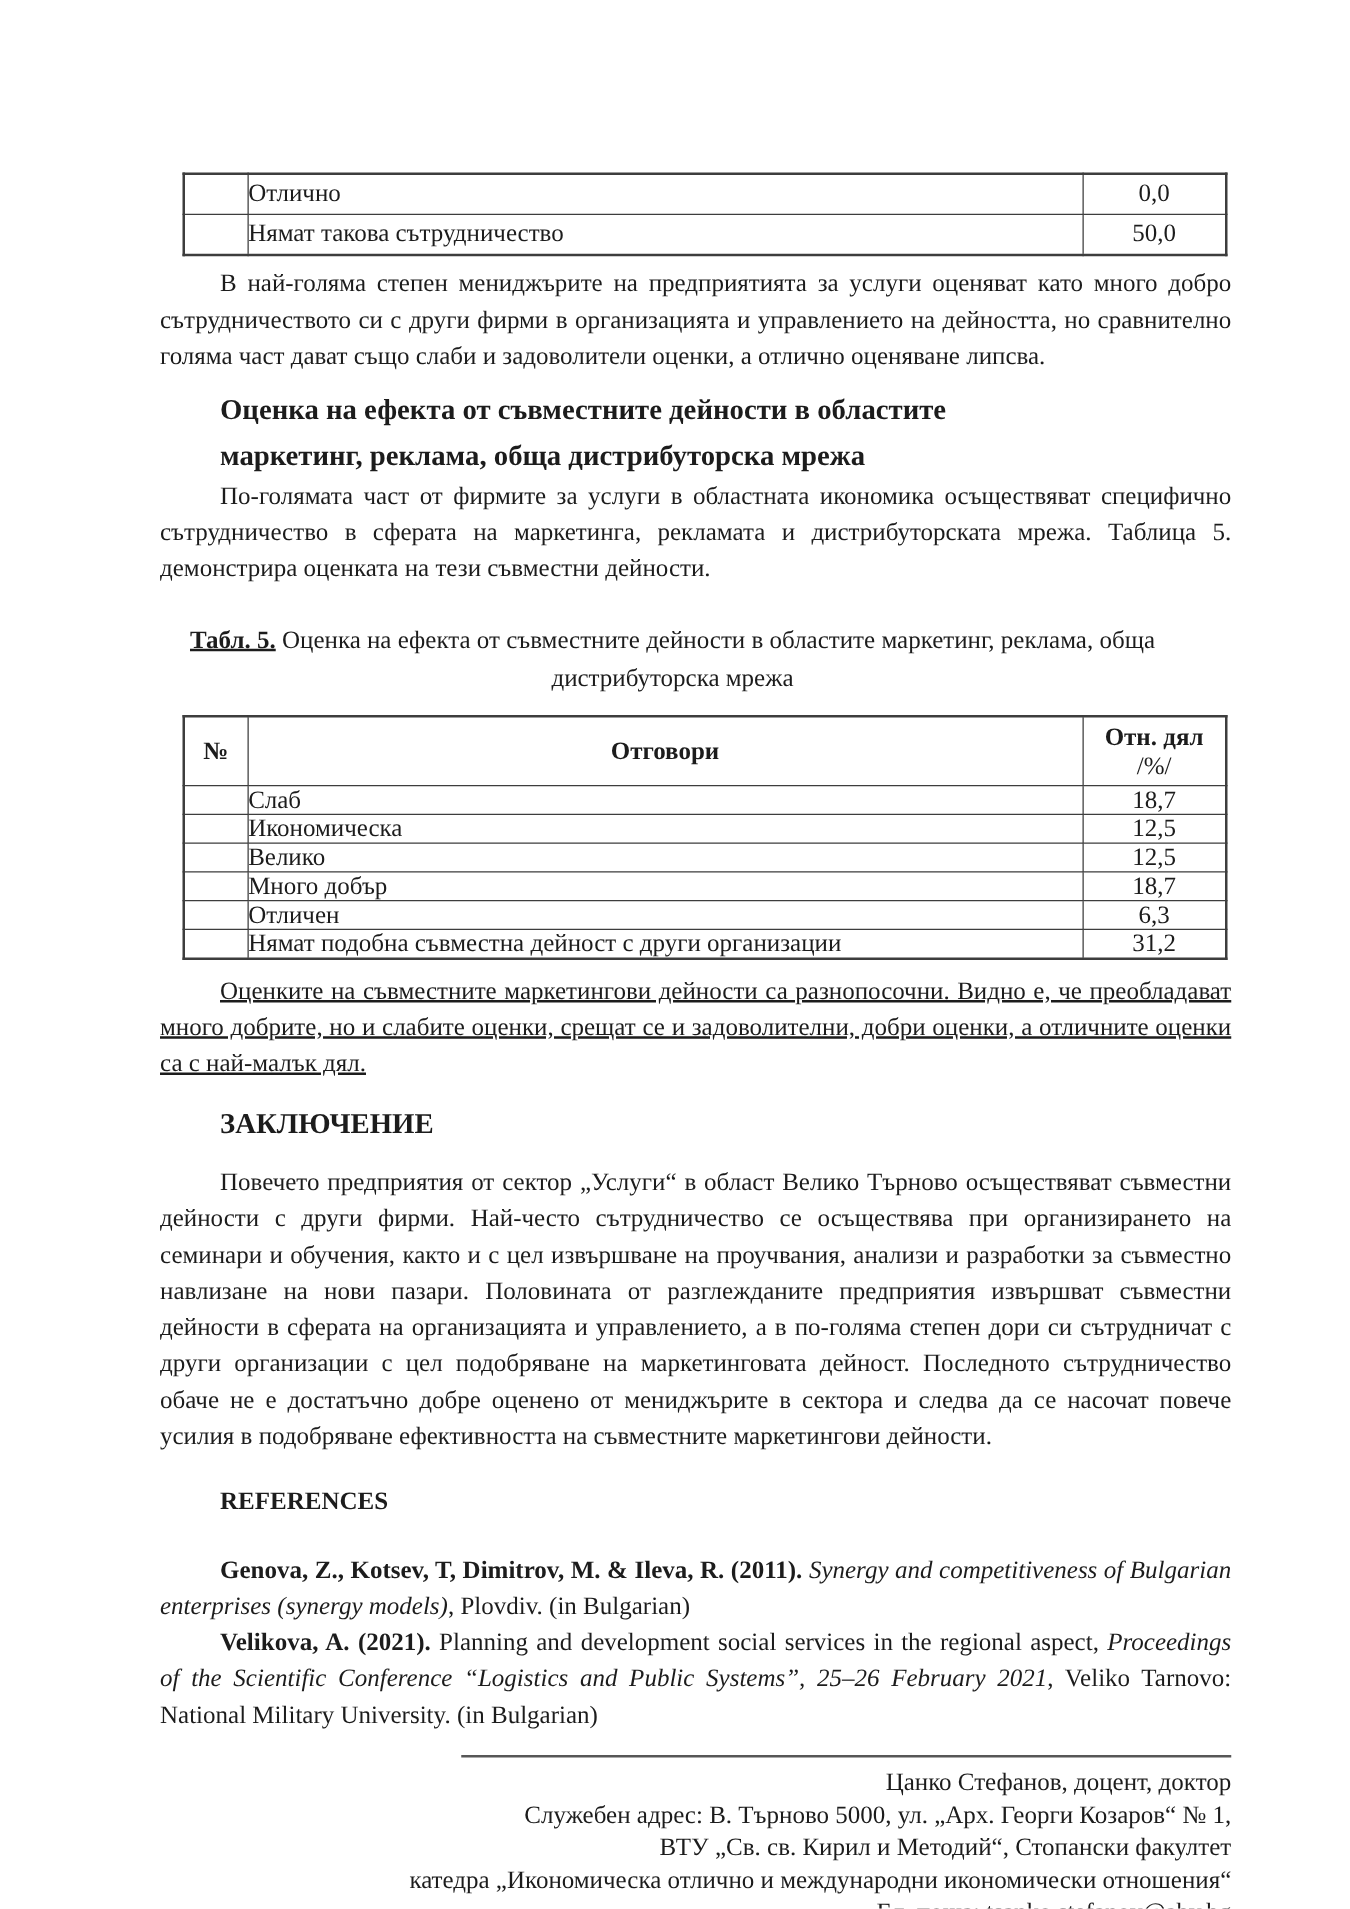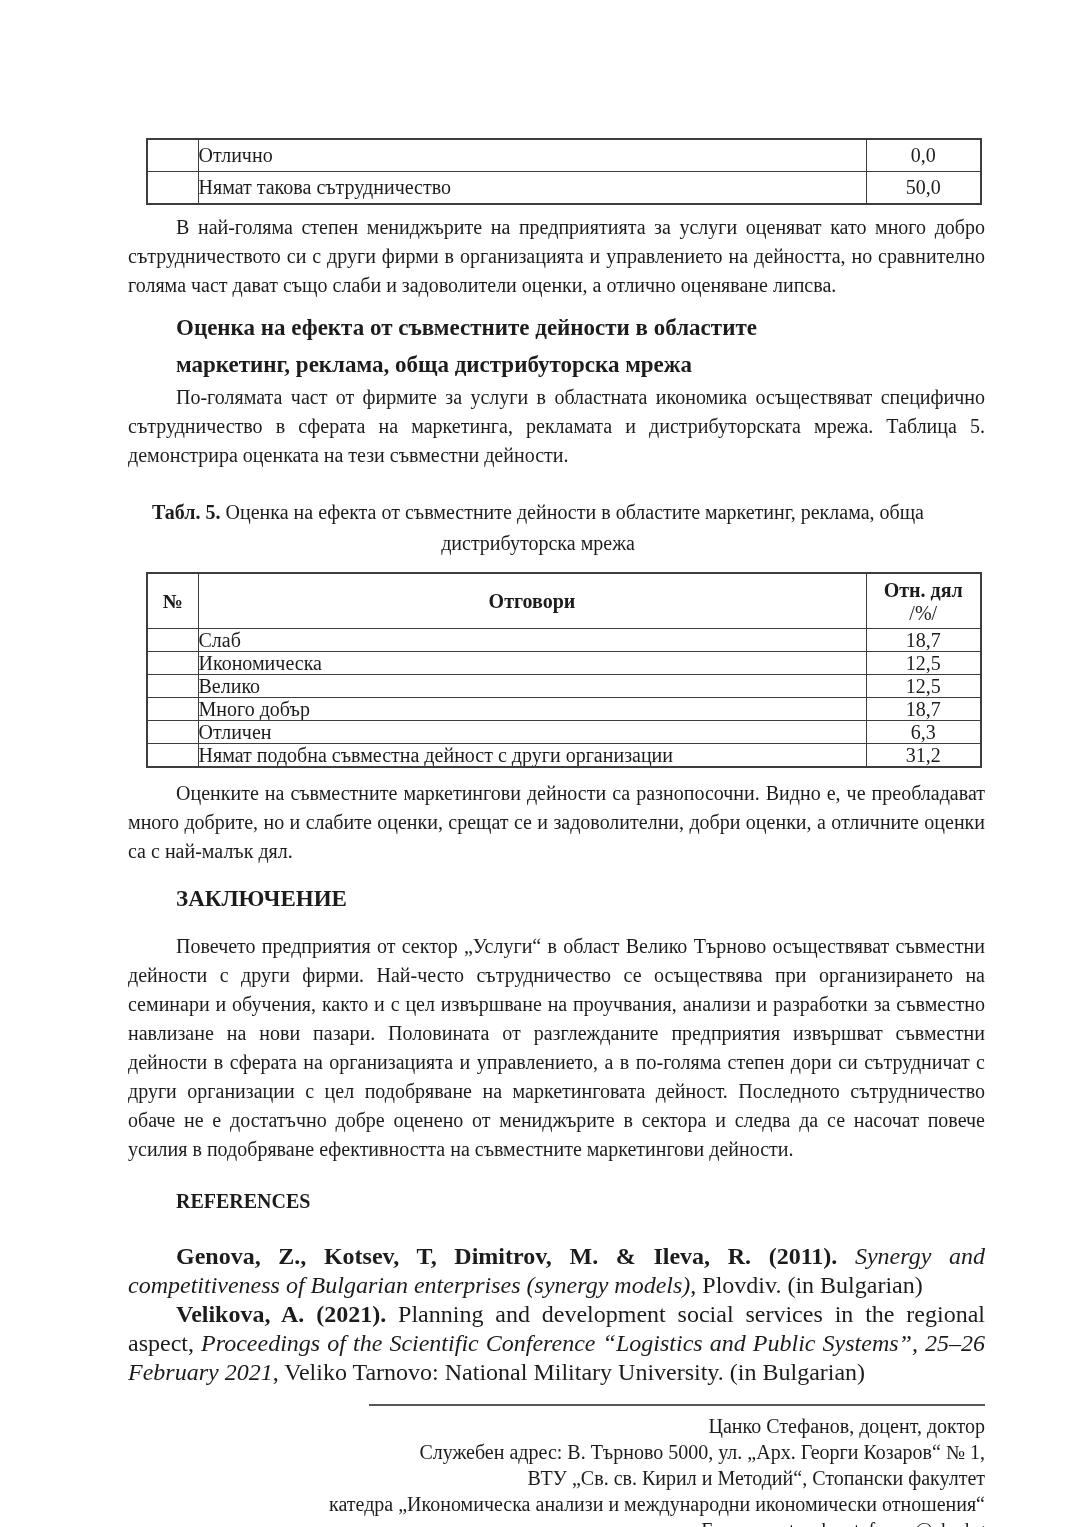--- a/index.html
+++ b/index.html
@@ -80,31 +80,31 @@
     margin: 26px 0 0 48px;
   }
 
   .caption {
     text-align: center;
     font-size: 20px;
     line-height: 31px;
     margin-top: 27px;
     width: 820px;
   }
-  .caption b { font-weight: bold; }
+  .caption b { font-weight: bold; text-decoration: underline; }
 
   .spacer-p1 { height: 8px; }
   .tbl5-wrap { margin-top: 13px; }
-  .p-after-table { margin-top: 11px; }
+  .p-after-table { margin-top: 11px; text-decoration: underline; }
   .p2 { margin-top: 0; }
   .conclusion-para { margin-top: 0; }
 
   .refs { margin-top: 29px; }
   .ref-entry {
-    font-size: 24px;
+    font-size: 20px;
     line-height: 29px;
     text-align: justify;
     text-indent: 48px;
     margin: 0;
   }
   .ref-entry .b { font-weight: bold; }
   .ref-entry .i { font-style: italic; }
 
   
   .contact-section { margin-top: 17px; }
@@ -224,20 +224,20 @@
       <p class="ref-entry"><span class="b">Genova, Z., Kotsev, T, Dimitrov, M. &amp; Ileva, R. (2011). </span><span class="i">Synergy and competitiveness of Bulgarian enterprises (synergy models)</span><span>, Plovdiv. (in Bulgarian)</span></p>
       <p class="ref-entry"><span class="b">Velikova, A. (2021). </span><span>Planning and development social services in the regional aspect, </span><span class="i">Proceedings of the Scientific Conference “Logistics and Public Systems”, 25–26 February 2021</span><span>, Veliko Tarnovo: National Military University. (in Bulgarian)</span></p>
     </div>
 
     <div class="contact-section">
       <hr class="contact-rule">
       <div class="contact-block">
         <div>Цанко Стефанов, доцент, доктор</div>
         <div>Служебен адрес: В. Търново 5000, ул. „Арх. Георги Козаров“ № 1,</div>
         <div>ВТУ „Св. св. Кирил и Методий“, Стопански факултет</div>
-        <div>катедра „Икономическа анализи и международни икономически отношения“</div>
+        <div>катедра „Икономическа отлично и международни икономически отношения“</div>
         <div>Ел. поща: tsanko.stefanov@abv.bg</div>
       </div>
 
     </div>
 
   </div>
 </div>
 
 </body></html>

